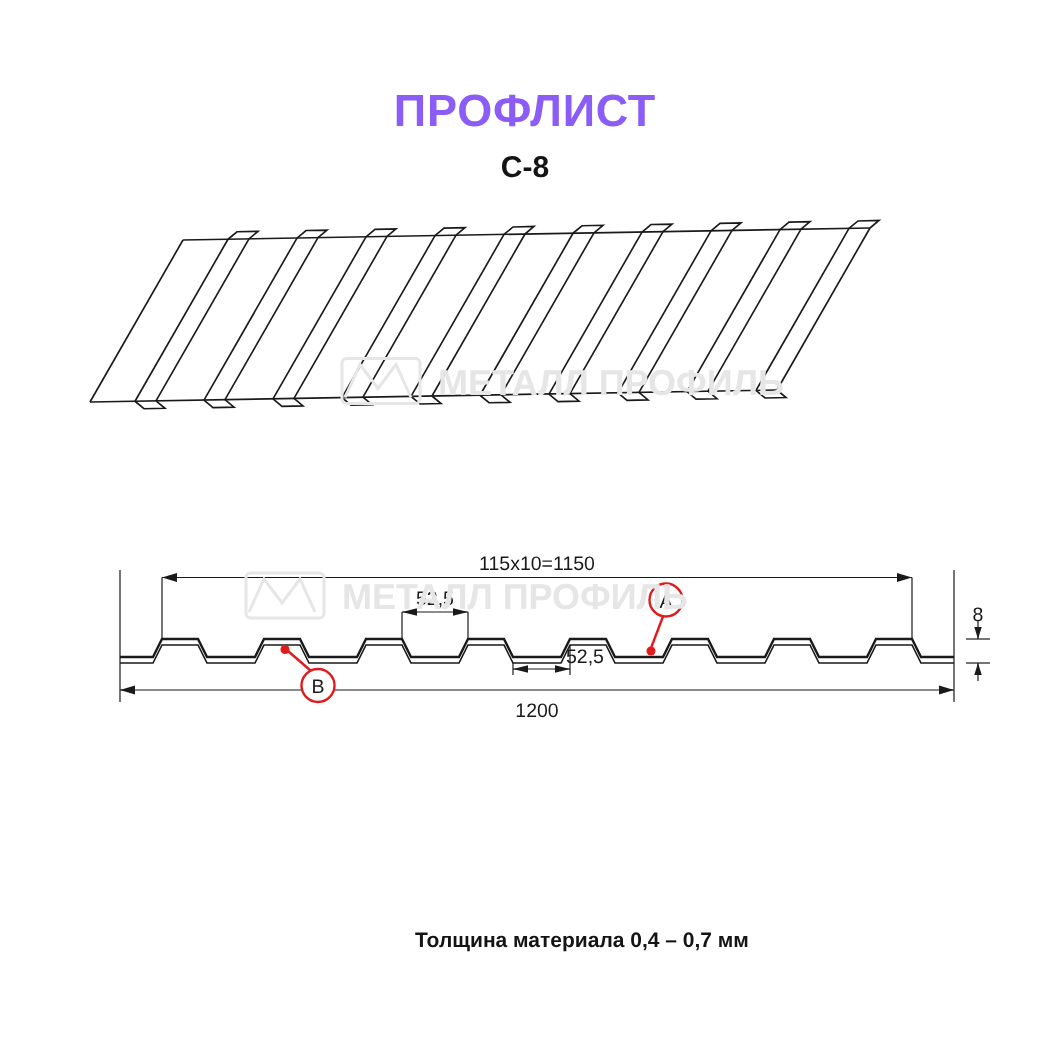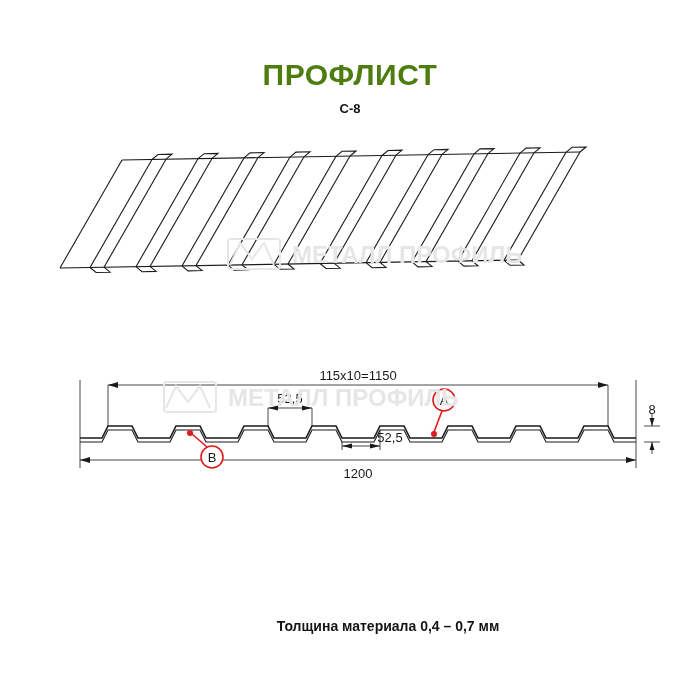--- a/index.html
+++ b/index.html
@@ -22,29 +22,29 @@
   }
   .title {
     position: absolute;
     top: 58px;
     left: 0;
     width: 700px;
     text-align: center;
     font-size: 30px;
     font-weight: bold;
     letter-spacing: 0.5px;
-    color: #4d7c0f;
+    color: #8b5cf6;
   }
   .subtitle {
     position: absolute;
     top: 101px;
     left: 0;
     width: 700px;
     text-align: center;
-    font-size: 13px;
+    font-size: 20px;
     font-weight: bold;
     color: #141414;
   }
   .footer-note {
     position: absolute;
     top: 618px;
     left: 0;
     width: 700px;
     text-align: center;
     font-size: 14px;

